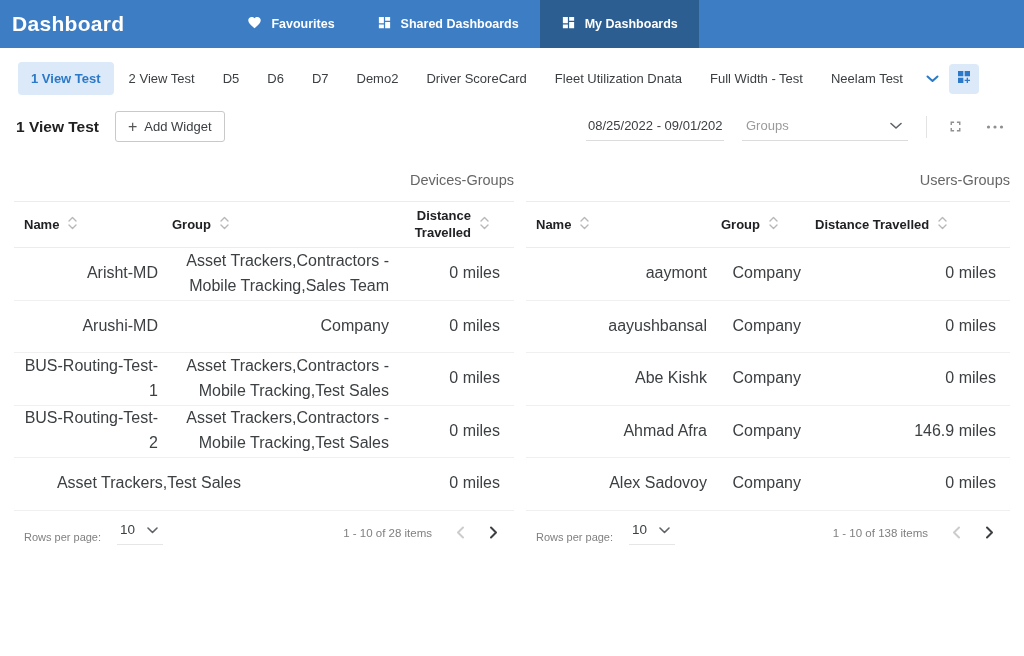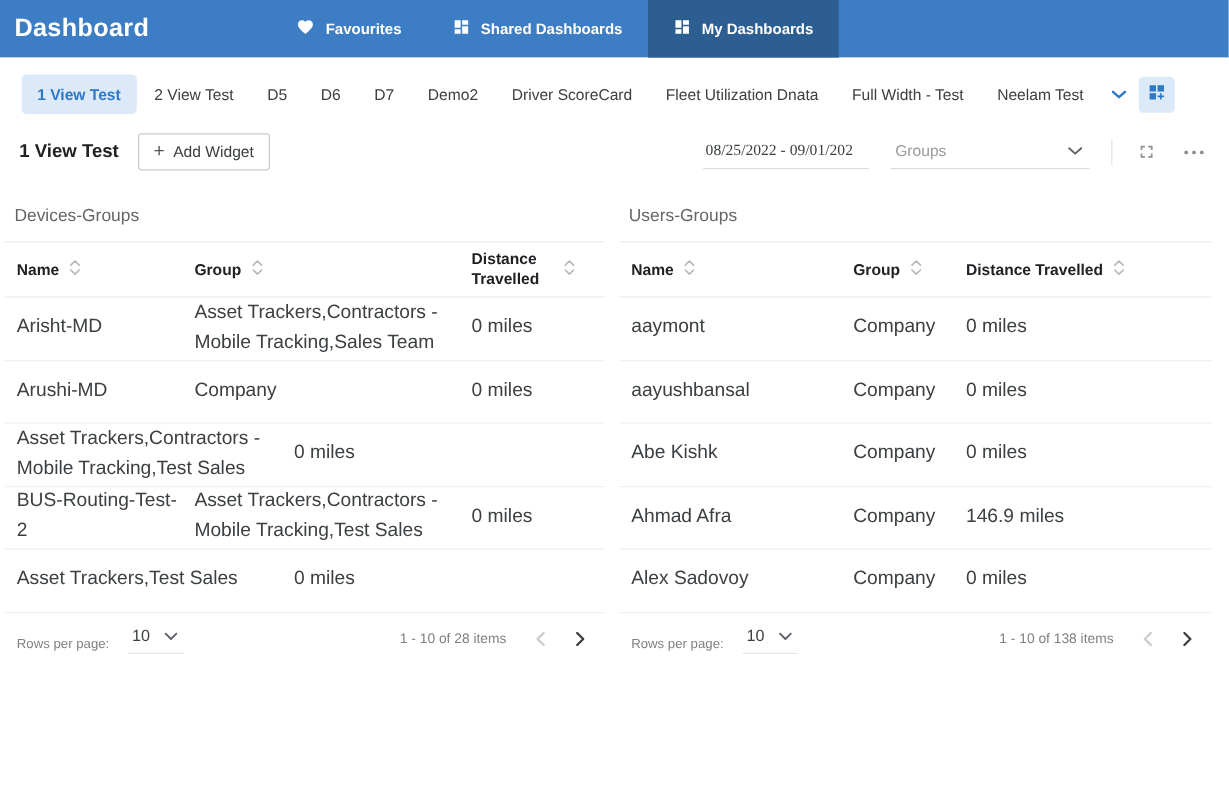--- a/index.html
+++ b/index.html
@@ -42,36 +42,36 @@
   .page-title { font-size:15.5px; font-weight:bold; color:#212121; }
   .add-widget-btn {
     margin-left:16px; background:#fff; border:1px solid #c9c9c9; border-radius:3px;
     padding:7px 12px; font-size:13px; color:#3c4043; display:flex; align-items:center;
     gap:7px; cursor:pointer; font-family:inherit;
   }
   .add-widget-btn .plus { font-size:16px; line-height:12px; color:#555; }
   .toolbar-right { margin-left:auto; display:flex; align-items:center; }
   .date-input {
     width:138px; border:none; border-bottom:1px solid #dcdcdc; font-size:13px;
-    color:#3c4043; padding:5px 2px 7px 2px; font-family:Liberation Serif, serif; outline:none; background:transparent;
+    color:#3c4043; padding:5px 2px 7px 2px; font-family:Liberation Sans, sans-serif; outline:none; background:transparent;
   }
   .groups-select {
     width:166px; border-bottom:1px solid #dcdcdc; margin-left:18px; display:flex;
     align-items:center; justify-content:space-between; padding:5px 6px 7px 4px;
     font-size:13px; color:#9a9a9a; cursor:pointer;
   }
   .v-divider { width:1px; height:22px; background:#e3e3e3; margin:0 16px 0 18px; }
   .icon-btn {
     background:none; border:none; cursor:pointer; display:flex; align-items:center;
     justify-content:center; padding:4px;
   }
   .more-btn { margin-left:14px; }
 
   
-  .widgets { display:flex; padding:10px 14px 0 4px; gap:12px; }
+  .widgets { display:flex; padding:10px 14px 0 14px; gap:12px;text-align:right; }
   .widget { }
   .widget.devices { width:500px; flex:0 0 auto; }
   .widget.users  { flex:1 1 auto; }
   .widget-title { font-size:14.5px; color:#666; padding:6px 0 13px 8px; }
 
   .thead {
     display:flex; align-items:center; border-top:1px solid #ececec;
     border-bottom:1px solid #ececec; min-height:47px; padding-left:10px;
   }
   .th { display:flex; align-items:center; gap:9px; font-size:13px; font-weight:bold;
@@ -227,20 +227,21 @@
       <div class="td col1">Arisht-MD</div>
       <div class="td col2">Asset Trackers,Contractors - Mobile Tracking,Sales Team</div>
       <div class="td col3">0 miles</div>
     </div>
     <div class="trow">
       <div class="td col1">Arushi-MD</div>
       <div class="td col2">Company</div>
       <div class="td col3">0 miles</div>
     </div>
     <div class="trow">
+      <div class="td col1">BUS-Routing-Test-1</div>
       <div class="td col2">Asset Trackers,Contractors - Mobile Tracking,Test Sales</div>
       <div class="td col3">0 miles</div>
     </div>
     <div class="trow">
       <div class="td col1">BUS-Routing-Test-2</div>
       <div class="td col2">Asset Trackers,Contractors - Mobile Tracking,Test Sales</div>
       <div class="td col3">0 miles</div>
     </div>
     <div class="trow">
       <div class="td col2">Asset Trackers,Test Sales</div>

